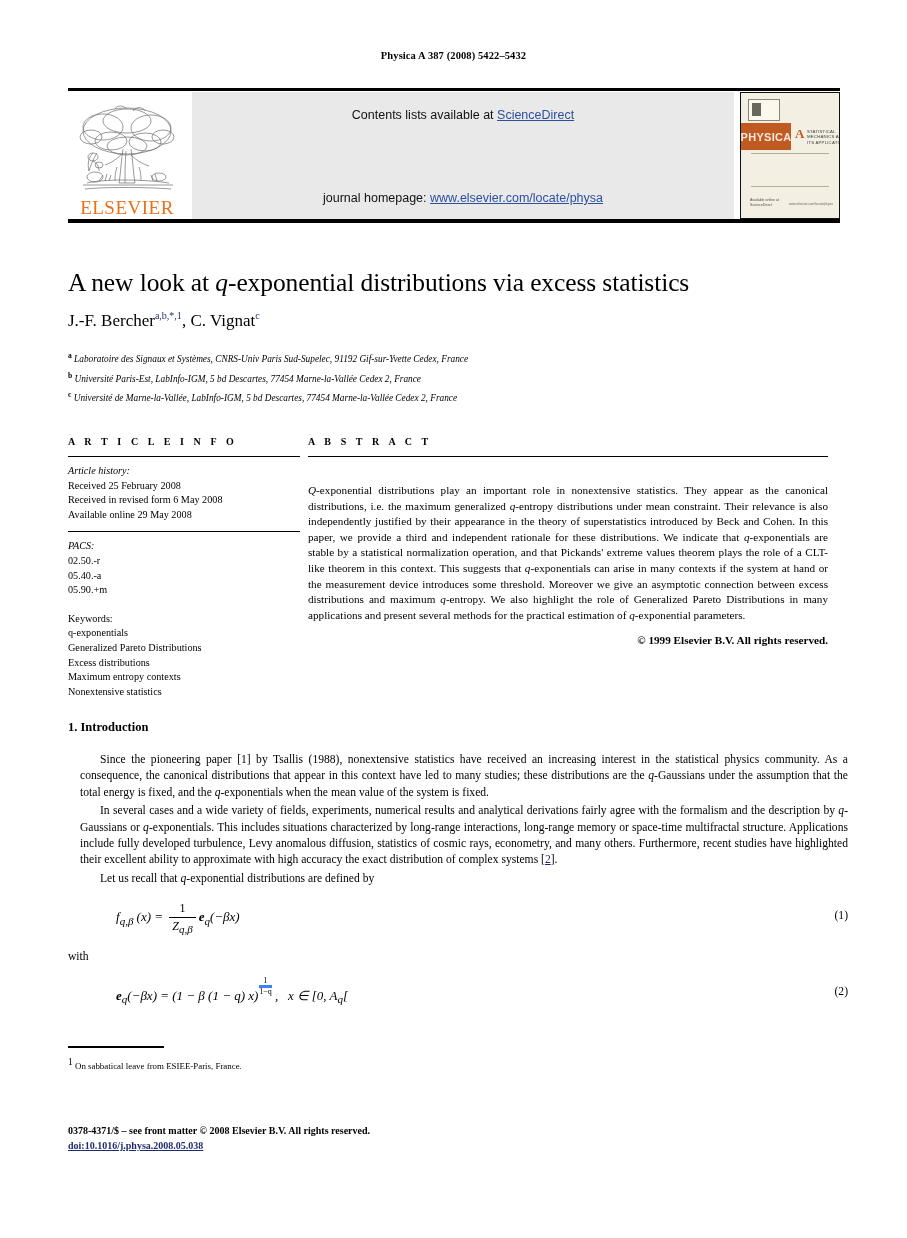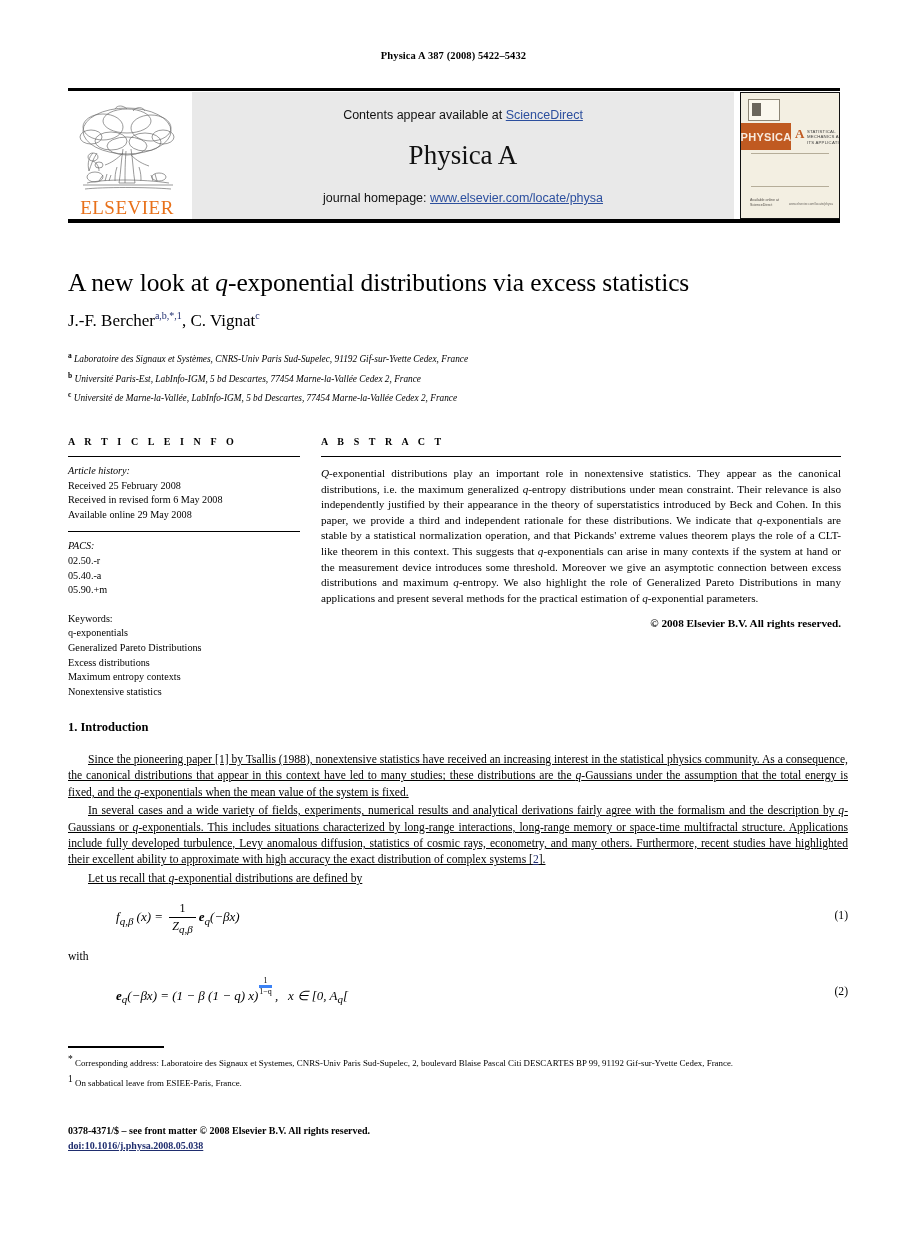--- a/index.html
+++ b/index.html
@@ -245,21 +245,21 @@
   }
 
   
   .info-col {
     position: absolute;
     left: 68px; top: 436px;
     width: 232px;
   }
   .abstract-col {
     position: absolute;
-    left: 321px; top: 436px;
+    left: 308px; top: 436px;
     width: 520px;
   }
   .sec-head {
     font-family: "Liberation Serif", serif;
     font-size: 10px;
     font-weight: bold;
     letter-spacing: 3.6px;
   }
   .thin-rule {
     height: 1px;
@@ -279,21 +279,21 @@
     background: #000;
     margin-top: 9px;
     margin-bottom: 7px;
   }
   .kw-block {
     font-size: 10.2px;
     line-height: 14.6px;
     margin-top: 14px;
   }
   .abstract-body {
-    margin-top: 9px;
+    margin-top: 26px;
     font-size: 11.2px;
     line-height: 15.6px;
     text-align: justify;
   }
   .abstract-body .it { font-style: italic; }
   .copyright {
     margin-top: 11px;
     font-size: 11.2px;
     text-align: right;
     font-weight: bold;
@@ -308,22 +308,21 @@
   .sec-title {
     font-size: 12.5px;
     font-weight: bold;
     margin-bottom: 17px;
   }
   .para {
     font-size: 11.6px;
     line-height: 16.4px;
     text-align: justify;
     text-indent: 20px;
-    margin: 0 0 2px 0;
-    text-decoration: underline;
+    margin: 0 0 2px 12px;
   }
   .para .it { font-style: italic; }
   .cite { color: #1f2d6e; }
 
   
   .eq-row {
     position: relative;
     width: 780px;
     margin-top: 14px;
     font-size: 13px;
@@ -450,23 +449,22 @@
             <path d="M66 66 C68 72 68 76 68 80"></path>
             <path d="M54 8 C50 4 44 4 42 8"></path>
             <path d="M60 10 C64 5 70 6 72 10"></path>
           </g>
         </svg>
         <div class="elsevier-word">ELSEVIER</div>
       </div>
 
       <div class="contents-box">
         <div class="contents-line">
-          <span>Contents appear available at </span><a class="sciencedirect" href="#">ScienceDirect</a>
+          <span>Contents lists available at </span><a class="sciencedirect" href="#">ScienceDirect</a>
         </div>
-        <div class="journal-name">Physica A</div>
         <div class="homepage-line">
           <span>journal homepage: </span><a class="homepage-url" href="#">www.elsevier.com/locate/physa</a>
         </div>
       </div>
 
       <div class="cover-thumb">
         <div class="cover-topbox">
             <i></i>
           </div>
         <div class="cover-band">
@@ -526,21 +524,21 @@
       <div>Excess distributions</div>
       <div>Maximum entropy contexts</div>
       <div>Nonextensive statistics</div>
     </div>
   </div>
 
   <div class="abstract-col">
     <div class="sec-head">A B S T R A C T</div>
     <div class="thin-rule"></div>
     <div class="abstract-body"><span class="it">Q</span><span>-exponential distributions play an important role in nonextensive statistics. They appear as the canonical distributions, i.e. the maximum generalized </span><span class="it">q</span><span>-entropy distributions under mean constraint. Their relevance is also independently justified by their appearance in the theory of superstatistics introduced by Beck and Cohen. In this paper, we provide a third and independent rationale for these distributions. We indicate that </span><span class="it">q</span><span>-exponentials are stable by a statistical normalization operation, and that Pickands' extreme values theorem plays the role of a CLT-like theorem in this context. This suggests that </span><span class="it">q</span><span>-exponentials can arise in many contexts if the system at hand or the measurement device introduces some threshold. Moreover we give an asymptotic connection between excess distributions and maximum </span><span class="it">q</span><span>-entropy. We also highlight the role of Generalized Pareto Distributions in many applications and present several methods for the practical estimation of </span><span class="it">q</span><span>-exponential parameters.</span></div>
-    <div class="copyright">© 2008 Elsevier B.V. All rights reserved.</div>
+    <div class="copyright">© 1999 Elsevier B.V. All rights reserved.</div>
   </div>
 
   <div class="body-sec">
     <div class="sec-title">1.  Introduction</div>
 
     <p class="para"><span>Since the pioneering paper [1] by Tsallis (1988),  nonextensive statistics have received an increasing interest in the statistical physics community. As a consequence, the canonical distributions that appear in this context have led to many studies; these distributions are the </span><span class="it">q</span><span>-Gaussians under the assumption that the total energy is fixed, and the </span><span class="it">q</span><span>-exponentials when the mean value of the system is fixed.</span></p>
 
     <p class="para"><span>In several cases and a wide variety of fields, experiments, numerical results and analytical derivations fairly agree with the formalism and the description by </span><span class="it">q</span><span>-Gaussians or </span><span class="it">q</span><span>-exponentials. This includes situations characterized by long-range interactions, long-range memory or space-time multifractal structure. Applications include fully developed turbulence, Levy anomalous diffusion, statistics of cosmic rays, econometry, and many others. Furthermore, recent studies have highlighted their excellent ability to approximate with high accuracy the exact distribution of complex systems [</span><a class="cite" href="#">2</a><span>].</span></p>
 
     <p class="para"><span>Let us recall that </span><span class="it">q</span><span>-exponential distributions are defined by</span></p>
@@ -557,21 +555,20 @@
     <div class="eq-row">
       <div class="eq-body">
         <b>e</b><span class="sub">q</span>(−βx) = (1 − β (1 − q) x)<span class="smallfrac"><span class="n">1</span><span class="d">1−q</span></span> ,&nbsp;&nbsp; x ∈ [0, A<span class="sub">q</span>[
       </div>
       <div class="eq-num">(2)</div>
     </div>
   </div>
 
   <div class="footnote-rule"></div>
   <div class="footnotes">
-    <div><span class="fn-mark">*</span> <span>Corresponding address: Laboratoire des Signaux et Systemes, CNRS-Univ Paris Sud-Supelec, 2, boulevard Blaise Pascal Citi DESCARTES BP 99, 91192 Gif-sur-Yvette Cedex, France.</span></div>
     <div style="margin-top:3px;"><span class="fn-mark">1</span> <span>On sabbatical leave from ESIEE-Paris, France.</span></div>
   </div>
 
   <div class="issn-line">
     <div>0378-4371/$ – see front matter © 2008 Elsevier B.V. All rights reserved.</div>
     <a class="doi" href="#">doi:10.1016/j.physa.2008.05.038</a>
   </div>
 
 </div>
 

